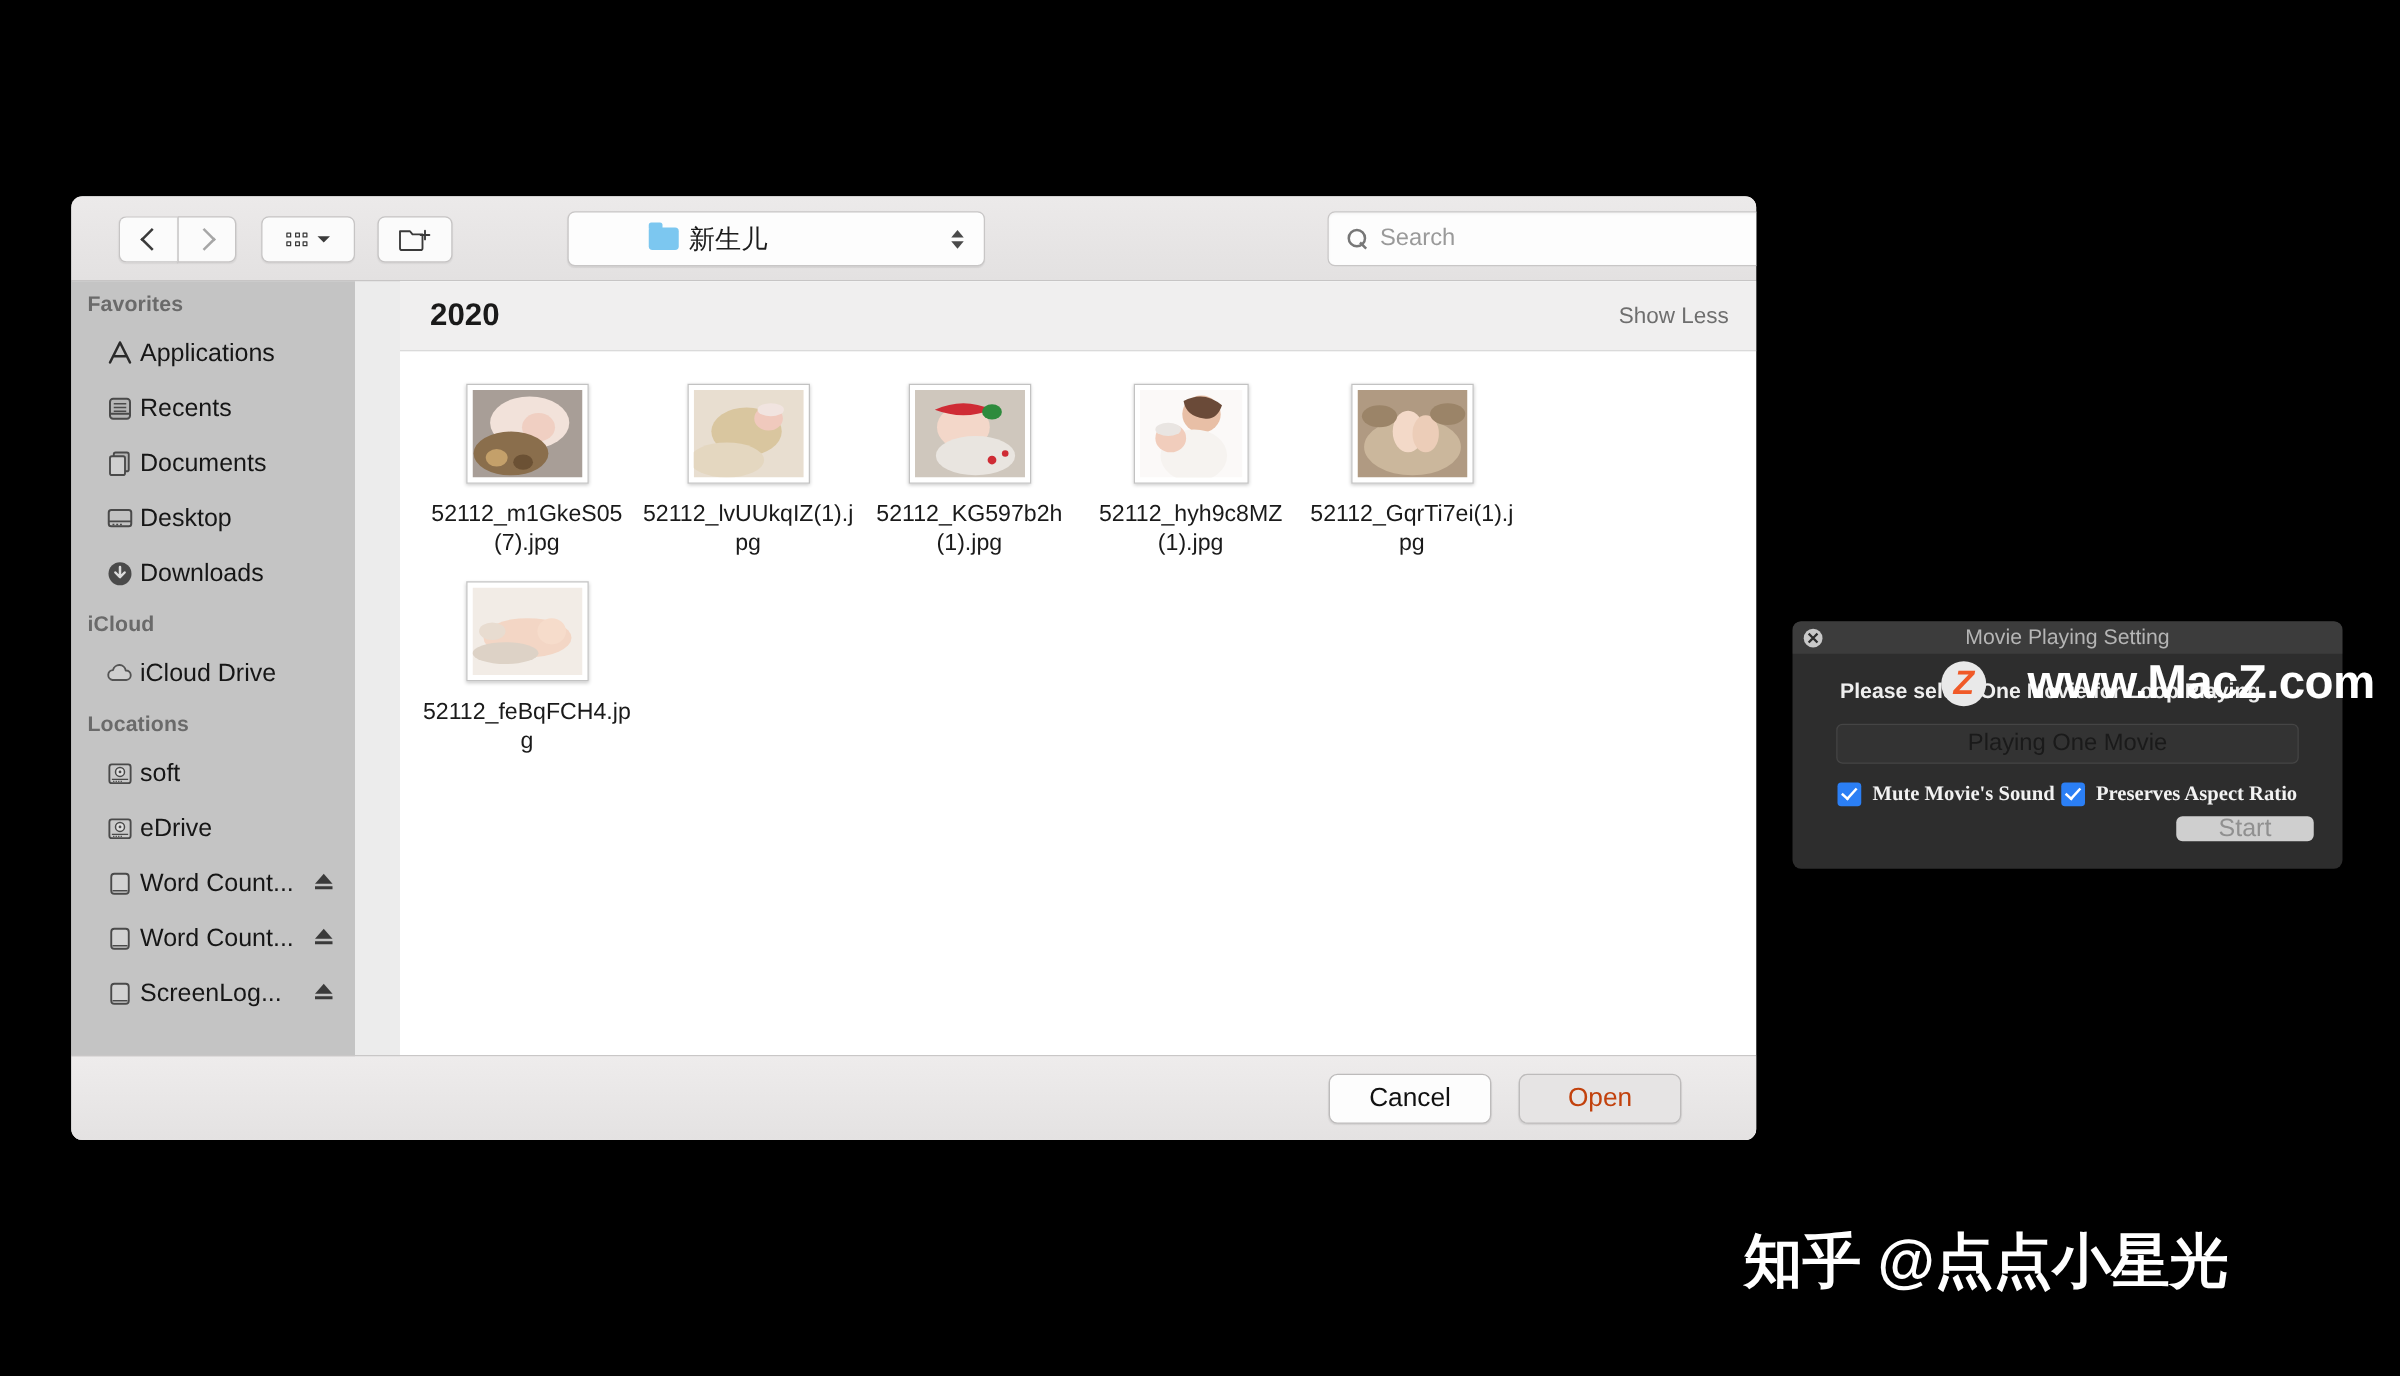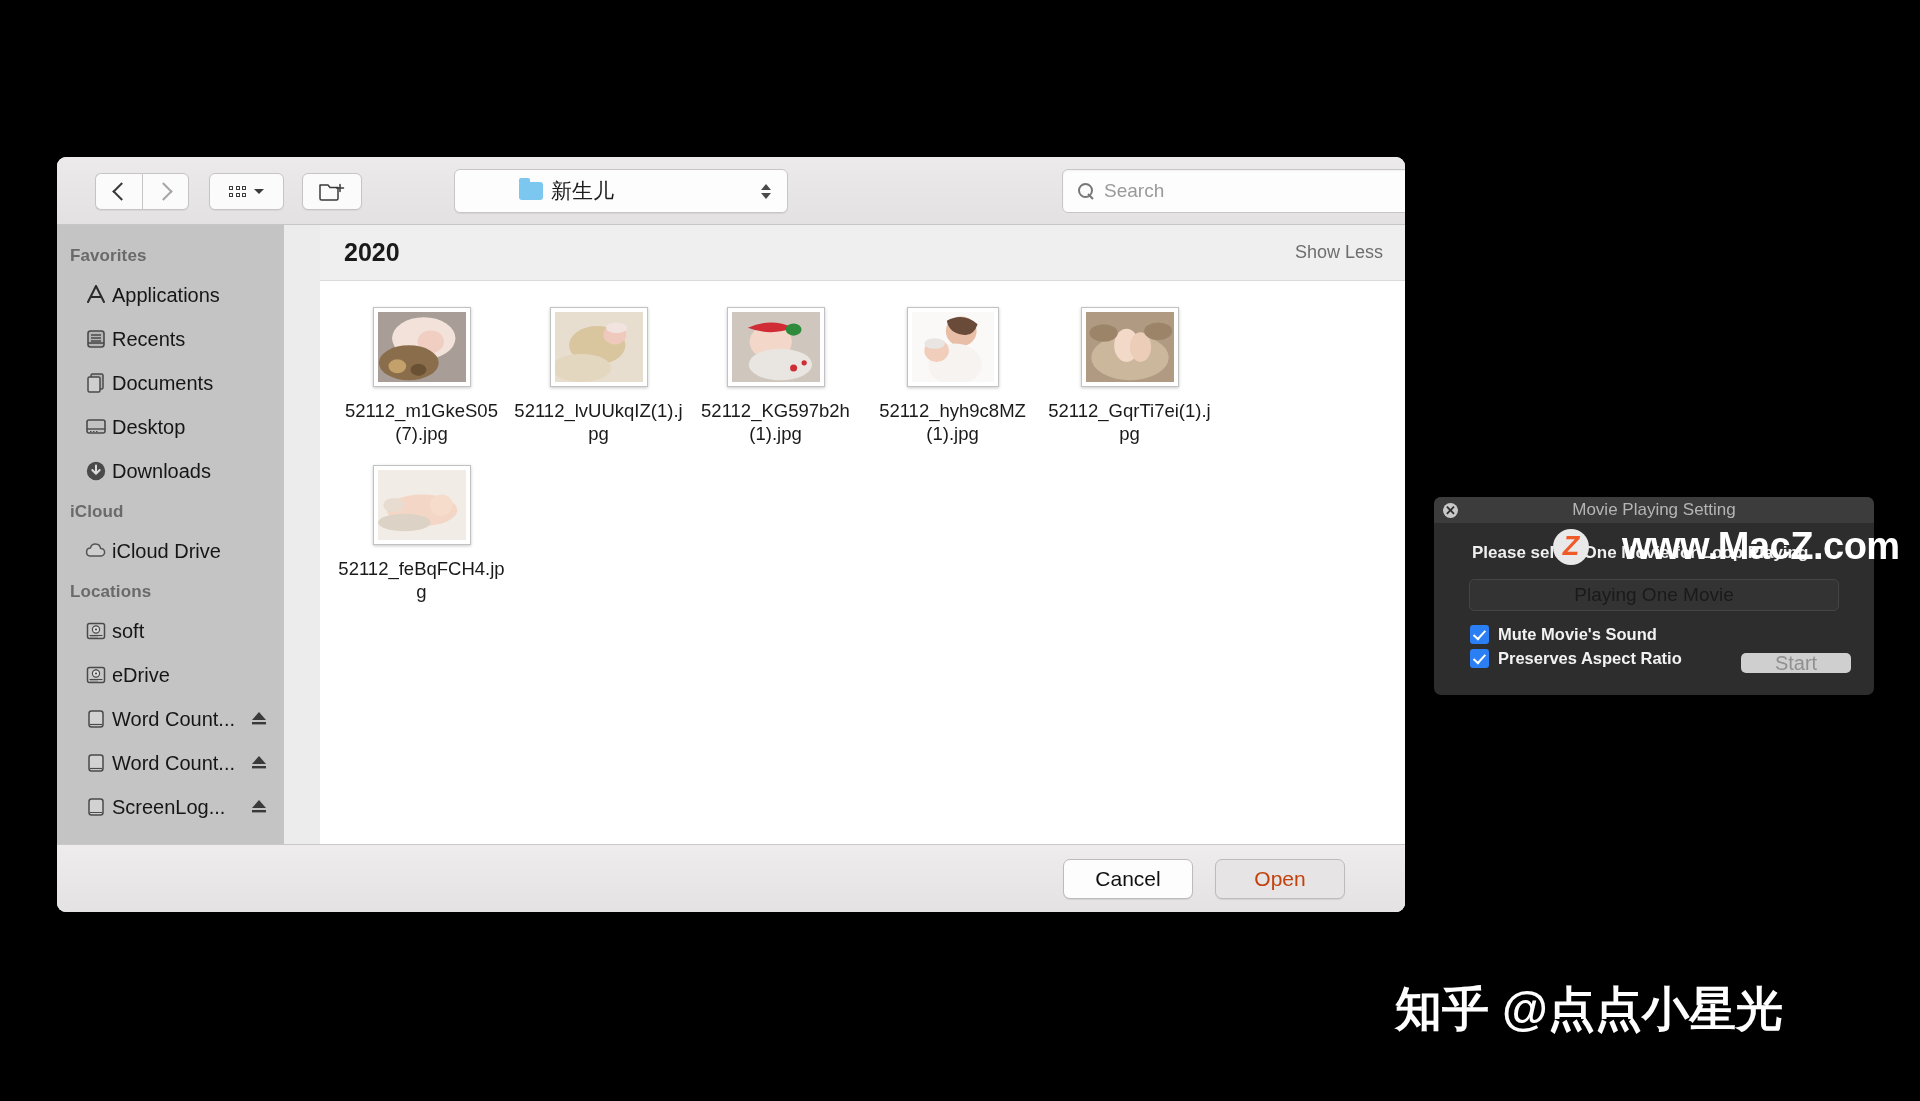--- a/index.html
+++ b/index.html
@@ -89,21 +89,20 @@
   #search-icon::before { content:''; position:absolute; left:0; top:0; width:11px;height:11px;border:2px solid #777; border-radius:50%; }
   #search-icon::after  { content:''; position:absolute; left:10px; top:10px; width:7px;height:2px;background:#777; transform:rotate(45deg); transform-origin:left center;}
   #search-input { border:none; outline:none; background:transparent; font-size:19px; color:#222; margin-left:10px; width:280px; font-family:"Liberation Sans",sans-serif; }
   #search-input::placeholder { color:#9a9a9a; }
 
   
   #sidebar {
     position: absolute; left: 0; top: 68px;
     width: 227px; height: 756px;
     background: #c4c4c4;
-    padding-top: 12px;
     overflow: hidden;
   }
   .sb-head {
     font-size: 17px; font-weight: bold; color: #6a6a6a;
     padding: 9px 0 7px 13px; letter-spacing: .1px;
   }
   .sb-item {
     display: flex; align-items: center;
     height: 44px; padding-left: 26px; gap: 3px;
     font-size: 20px; color: #161616;
@@ -185,21 +184,21 @@
   }
   #md-close span { color:#2d2d2d; font-size:13px; line-height:1; font-weight:bold; }
   #md-title { font-size:17px; color:#b5b5b5; }
   #md-prompt { margin: 20px 0 0 38px; font-size:17px; color:#efefef; font-weight:bold; }
   #md-select-btn {
     margin: 16px auto 0; width: 370px; height: 32px;
     background:#333333; border:1px solid #454545; border-radius:5px;
     display:flex;align-items:center;justify-content:center;
     font-size:19px; color:#1a1a1a;
   }
-  #md-options { margin: 14px 0 0 36px; display:flex; flex-direction:column; gap:5px; }
+  #md-options { margin: 14px 0 0 36px; display:flex; flex-direction:row; gap:5px;font-family:Liberation Serif, serif; }
   .md-check { display:flex; align-items:center; gap:9px; font-size:16.5px; color:#f2f2f2; font-weight:bold; }
   .cbox {
     width:19px;height:19px;border-radius:3px;background:#2b7ff5;
     display:flex;align-items:center;justify-content:center;flex:0 0 19px;
   }
   .cbox::after{ content:''; width:5px;height:10px;border:solid #fff;border-width:0 2.4px 2.4px 0; transform:rotate(42deg) translate(-1px,-1px); }
   #md-start {
     position:absolute; right: 23px; bottom: 22px;
     width: 110px; height: 20px; border-radius:5px;
     background:#cfcfcf; color:#909090; font-size:20px;

